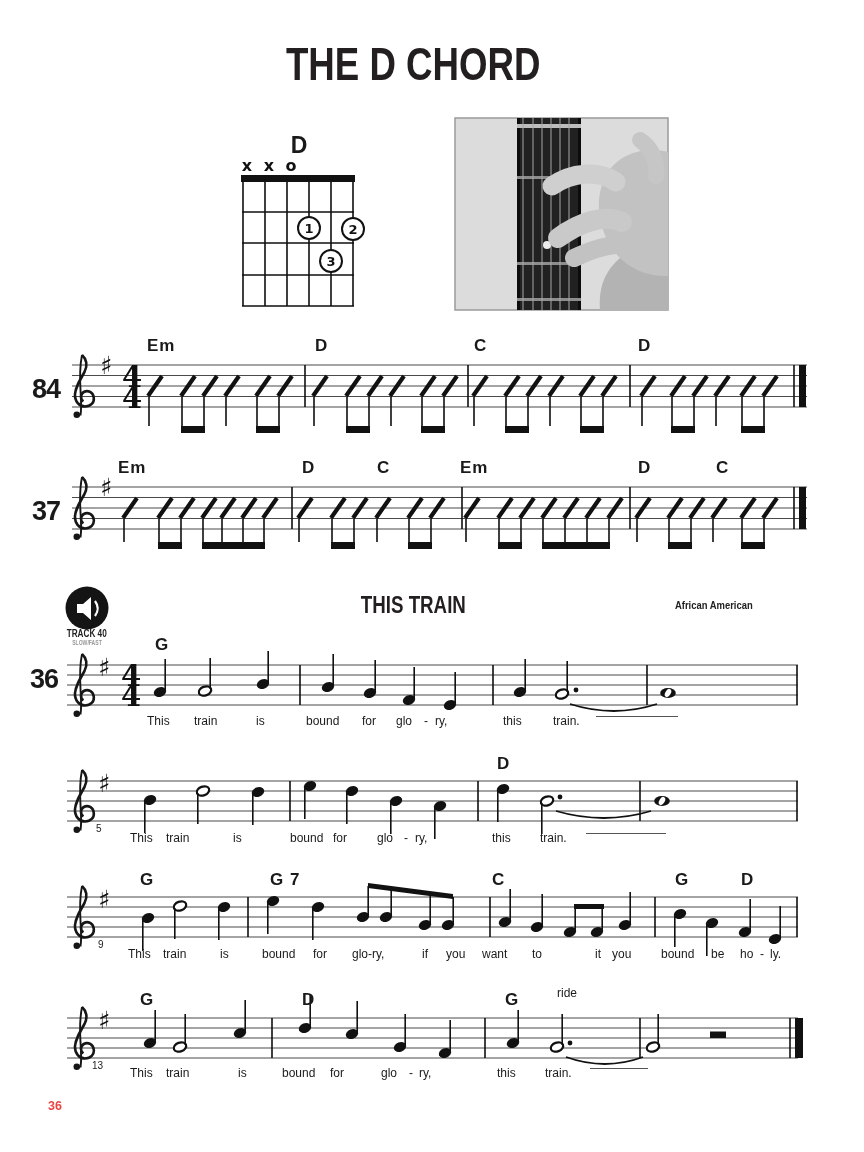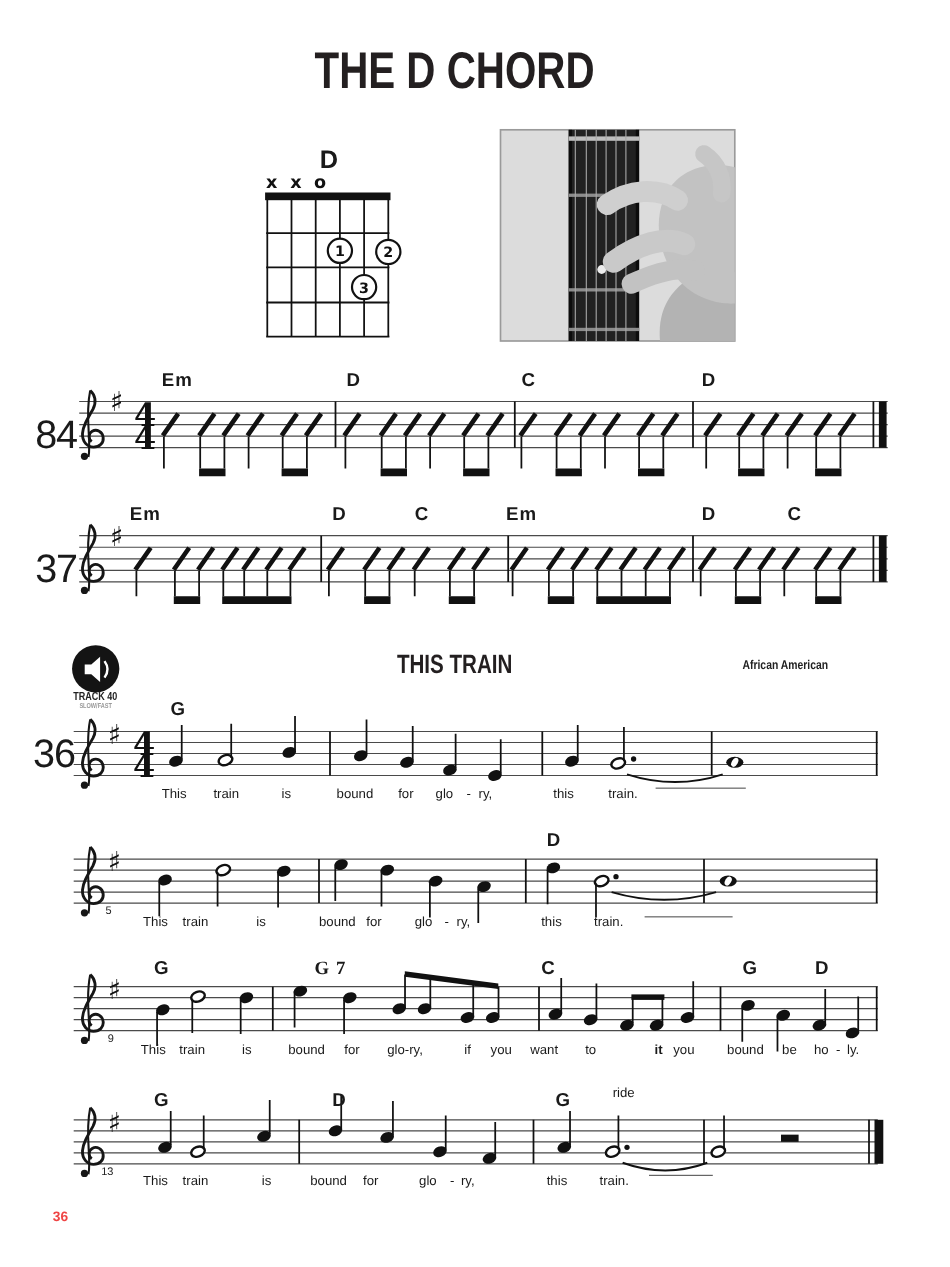--- a/index.html
+++ b/index.html
@@ -6,21 +6,21 @@
   .page{position:relative;width:826px;height:1152px;background:#fff;overflow:hidden;
         font-family:"Liberation Sans",sans-serif;color:#1a1a1a;}
   .abs{position:absolute;}
   .title{top:36px;left:0;width:100%;text-align:center;font-size:47px;font-weight:bold;
          color:#231f20;letter-spacing:0px;}
   .cond{display:inline-block;transform:scaleX(0.78);transform-origin:center;}
   .condL{display:inline-block;transform:scaleX(0.82);transform-origin:left;}
   .dname{top:132px;left:277px;width:44px;text-align:center;font-size:23px;font-weight:bold;}
   .chord{position:absolute;font-weight:bold;font-size:17px;letter-spacing:1px;white-space:nowrap;}
   .lyr{position:absolute;font-size:12px;white-space:nowrap;}
-  .num{position:absolute;font-weight:normal;font-size:36px;letter-spacing:-1px;}
+  .num{position:absolute;font-weight:bold;font-size:27px;letter-spacing:-1px;}
   .mnum{position:absolute;font-size:10px;color:#222;}
   .ext{position:absolute;border-bottom:1.3px solid #555;height:1px;}
   .songtitle{top:591px;left:0;width:100%;text-align:center;font-size:24px;font-weight:bold;color:#231f20;}
   .credit{top:599px;right:56px;font-size:11.5px;font-weight:bold;color:#222;}
   .track1{top:627px;left:54px;width:66px;text-align:center;font-weight:bold;font-size:10.5px;color:#222;}
   .track2{top:639px;left:54px;width:66px;text-align:center;font-weight:bold;font-size:6.5px;color:#999;}
   .pgnum{top:1099px;left:48px;font-size:12.5px;font-weight:bold;color:#ef4444;}
   svg text{font-family:"DejaVu Sans",sans-serif;}
   .ts{font-family:"DejaVu Serif",serif;font-weight:bold;font-size:29px;}
 </style>
@@ -233,21 +233,21 @@
     <span class="chord" style="top:458px;left:302px;">D</span>
     <span class="chord" style="top:458px;left:377px;">C</span>
     <span class="chord" style="top:458px;left:460px;">Em</span>
     <span class="chord" style="top:458px;left:638px;">D</span>
     <span class="chord" style="top:458px;left:716px;">C</span>
   </div>
   <span class="chord" style="top:635px;left:155px;">G</span>
   <span class="chord" style="top:754px;left:497px;">D</span>
   <div>
     <span class="chord" style="top:870px;left:140px;">G</span>
-    <span class="chord" style="top:870px;left:286px;font-family:Liberation Serif, serif;">G 7</span>
+    <span class="chord" style="top:870px;left:270px;">G 7</span>
     <span class="chord" style="top:870px;left:492px;">C</span>
     <span class="chord" style="top:870px;left:675px;">G</span>
     <span class="chord" style="top:870px;left:741px;">D</span>
   </div>
   <div>
     <span class="chord" style="top:990px;left:140px;">G</span>
     <span class="chord" style="top:990px;left:302px;">D</span>
     <span class="chord" style="top:990px;left:505px;">G</span>
   </div>
 
@@ -287,21 +287,21 @@
     <span class="lyr" style="top:947px;left:163px;">train</span>
     <span class="lyr" style="top:947px;left:220px;">is</span>
     <span class="lyr" style="top:947px;left:262px;">bound</span>
     <span class="lyr" style="top:947px;left:313px;">for</span>
     <span class="lyr" style="top:947px;left:352px;">glo-ry,</span>
     <span class="lyr" style="top:947px;left:422px;">if</span>
     <span class="lyr" style="top:947px;left:446px;">you</span>
     <span class="lyr" style="top:947px;left:482px;">want</span>
     <span class="lyr" style="top:947px;left:532px;">to</span>
     <span class="lyr" style="top:986px;left:557px;">ride</span>
-    <span class="lyr" style="top:947px;left:595px;font-weight:bold;">it</span>
+    <span class="lyr" style="top:947px;left:595px;">it</span>
     <span class="lyr" style="top:947px;left:612px;">you</span>
     <span class="lyr" style="top:947px;left:661px;">bound</span>
     <span class="lyr" style="top:947px;left:711px;">be</span>
     <span class="lyr" style="top:947px;left:740px;">ho</span>
     <span class="lyr" style="top:947px;left:760px;">-</span>
     <span class="lyr" style="top:947px;left:770px;">ly.</span>
   </div>
   <div>
     <span class="lyr" style="top:1066px;left:130px;">This</span>
     <span class="lyr" style="top:1066px;left:166px;">train</span>

